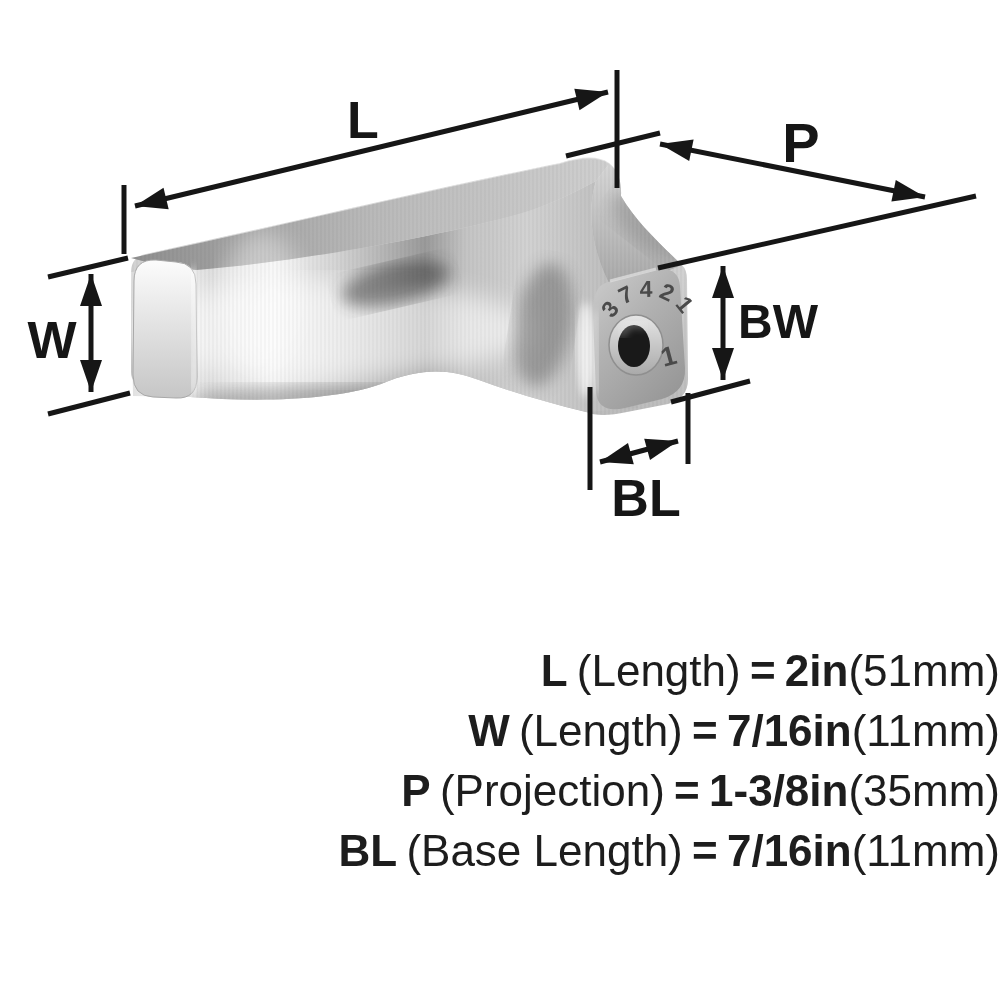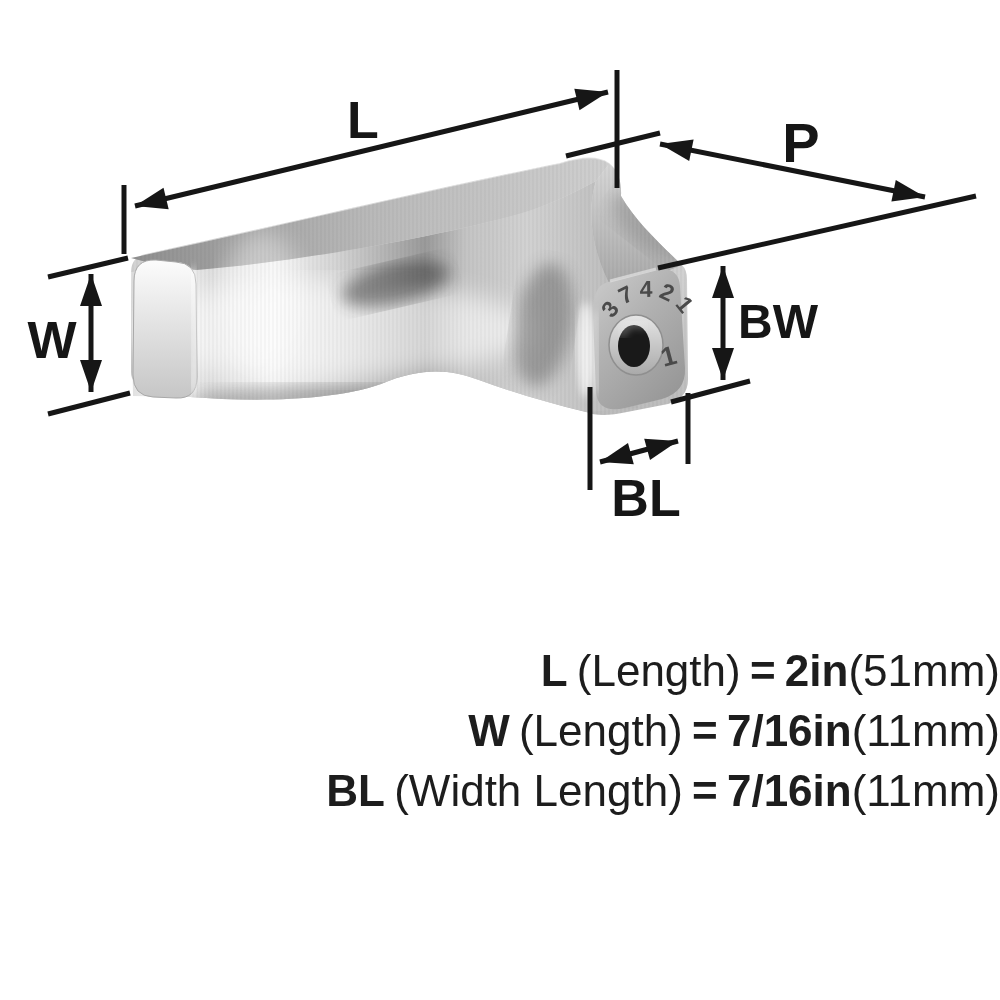--- a/index.html
+++ b/index.html
@@ -179,16 +179,19 @@
   </svg>
 
   <div class="dim-table">
     <div class="dim-row">
       <span class="seg sym">L</span><span class="seg name">(Length)</span><span class="seg eq">=</span><span class="seg val">2in</span><span class="seg met">(51mm)</span>
     </div>
     <div class="dim-row">
       <span class="seg sym">W</span><span class="seg name">(Length)</span><span class="seg eq">=</span><span class="seg val">7/16in</span><span class="seg met">(11mm)</span>
     </div>
     <div class="dim-row">
-      <span class="seg sym">BL</span><span class="seg name">(Width Length)</span><span class="seg eq">=</span><span class="seg val">7/16in</span><span class="seg met">(11mm)</span>
+      <span class="seg sym">P</span><span class="seg name">(Projection)</span><span class="seg eq">=</span><span class="seg val">1-3/8in</span><span class="seg met">(35mm)</span>
+    </div>
+    <div class="dim-row">
+      <span class="seg sym">BL</span><span class="seg name">(Base Length)</span><span class="seg eq">=</span><span class="seg val">7/16in</span><span class="seg met">(11mm)</span>
     </div>
   </div>
 </div>
 
 </body></html>

